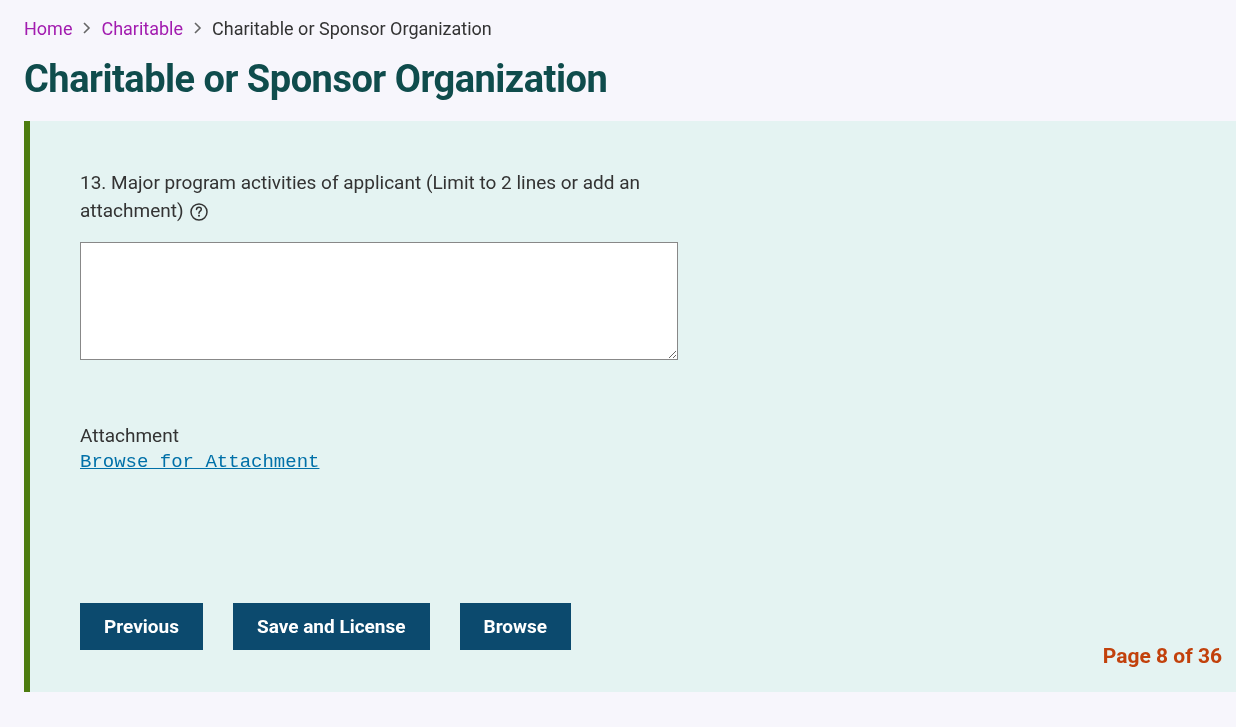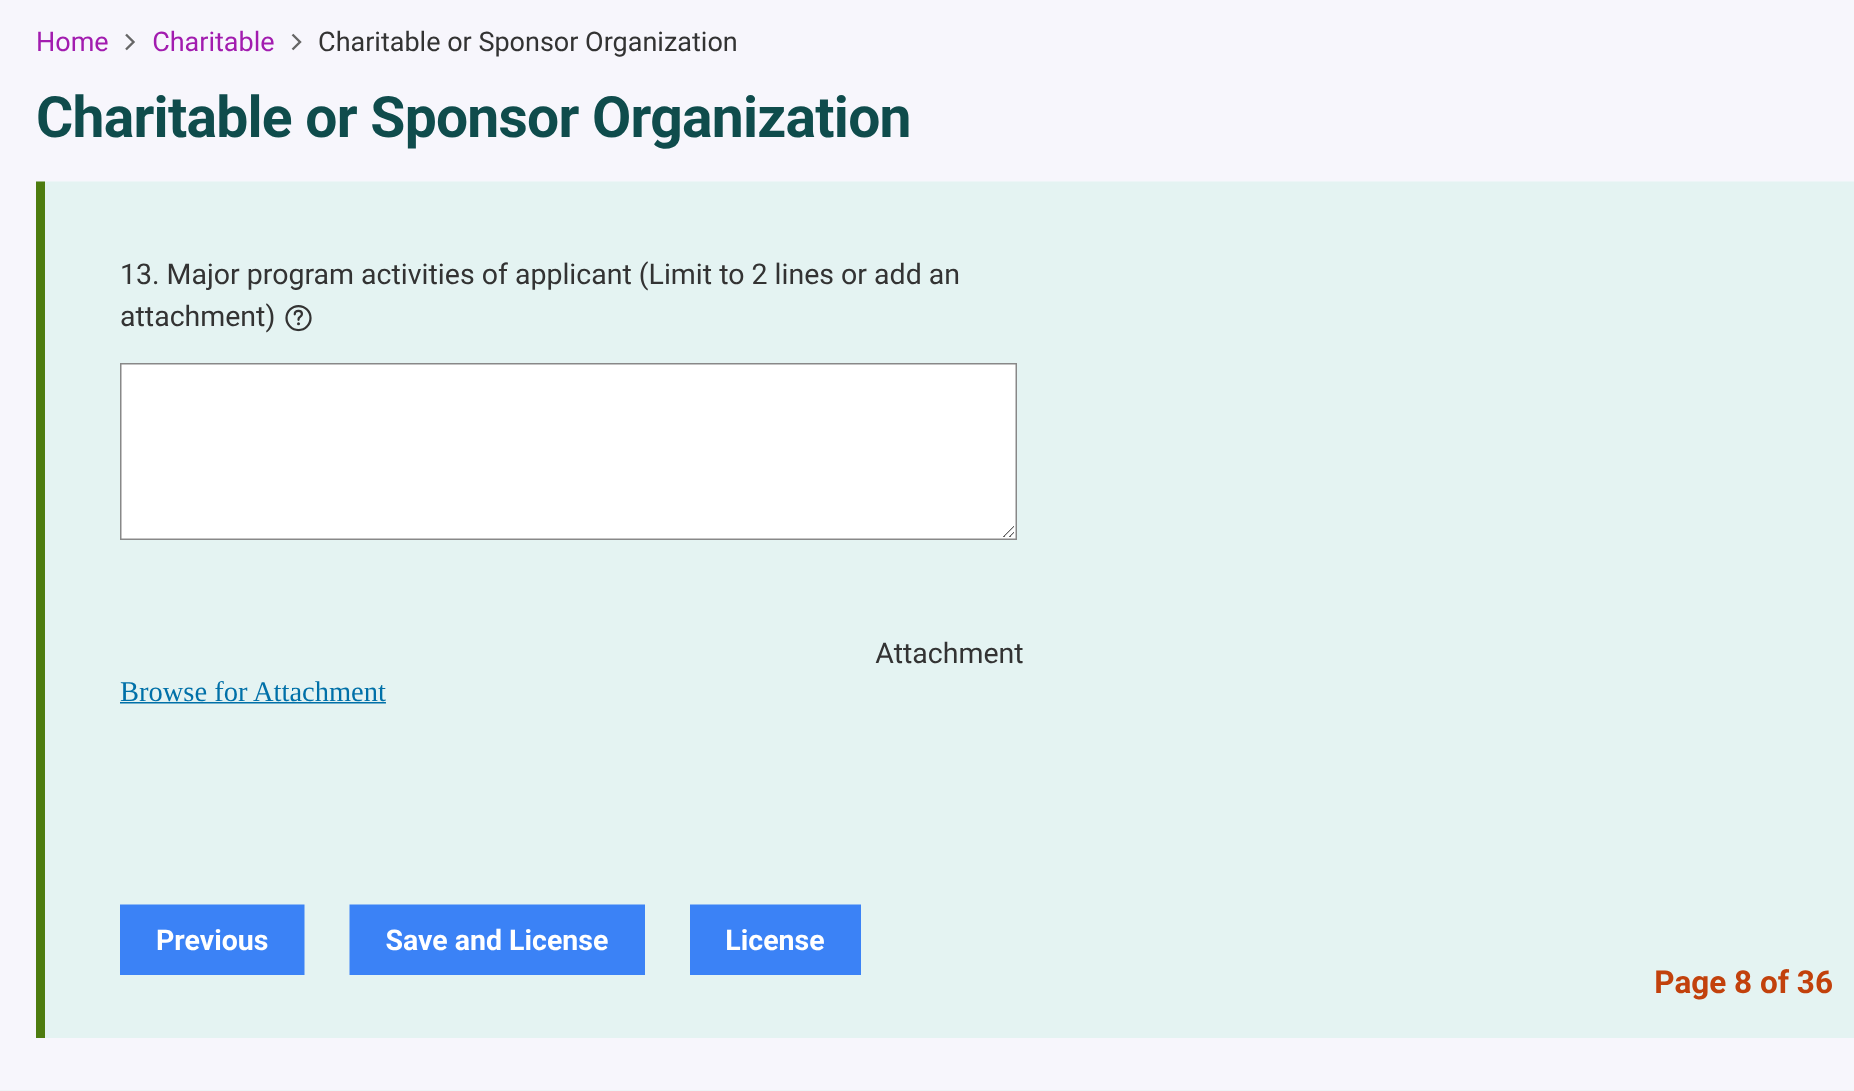--- a/index.html
+++ b/index.html
@@ -85,39 +85,38 @@
       resize: both;
       font-family: inherit;
     }
     .attachment-section {
       margin-top: 60px;
     }
     .attachment-label {
       font-size: 19px;
       color: #333;
       margin-bottom: 4px;
-      text-align: center;
     }
     .browse-link {
       font-size: 19px;
       color: #0070a8;
       text-decoration: underline;
       cursor: pointer;
       background: none;
       border: none;
       padding: 0;
-      font-family: Liberation Serif, serif;
+      font-family: Liberation Mono, monospace;
     }
     .button-row {
       margin-top: 130px;
       display: flex;
       gap: 30px;
     }
     .btn {
-      background-color: #3b82f6;
+      background-color: #0c4a6e;
       color: #fff;
       border: none;
       font-size: 19px;
       font-weight: 700;
       padding: 12px 24px;
       cursor: pointer;
       font-family: inherit;
     }
     .page-indicator {
       position: absolute;
@@ -167,17 +166,17 @@
   <textarea class="textarea-field" value="" style=""></textarea>
 
   <div class="attachment-section">
     <div class="attachment-label">Attachment</div>
     <button class="browse-link">Browse for Attachment</button>
   </div>
 
   <div class="button-row">
     <button class="btn">Previous</button>
     <button class="btn">Save and License</button>
-    <button class="btn">License</button>
+    <button class="btn">Browse</button>
   </div>
 
   <div class="page-indicator">Page 8 of 36</div>
 </div>
 
 </body></html>

